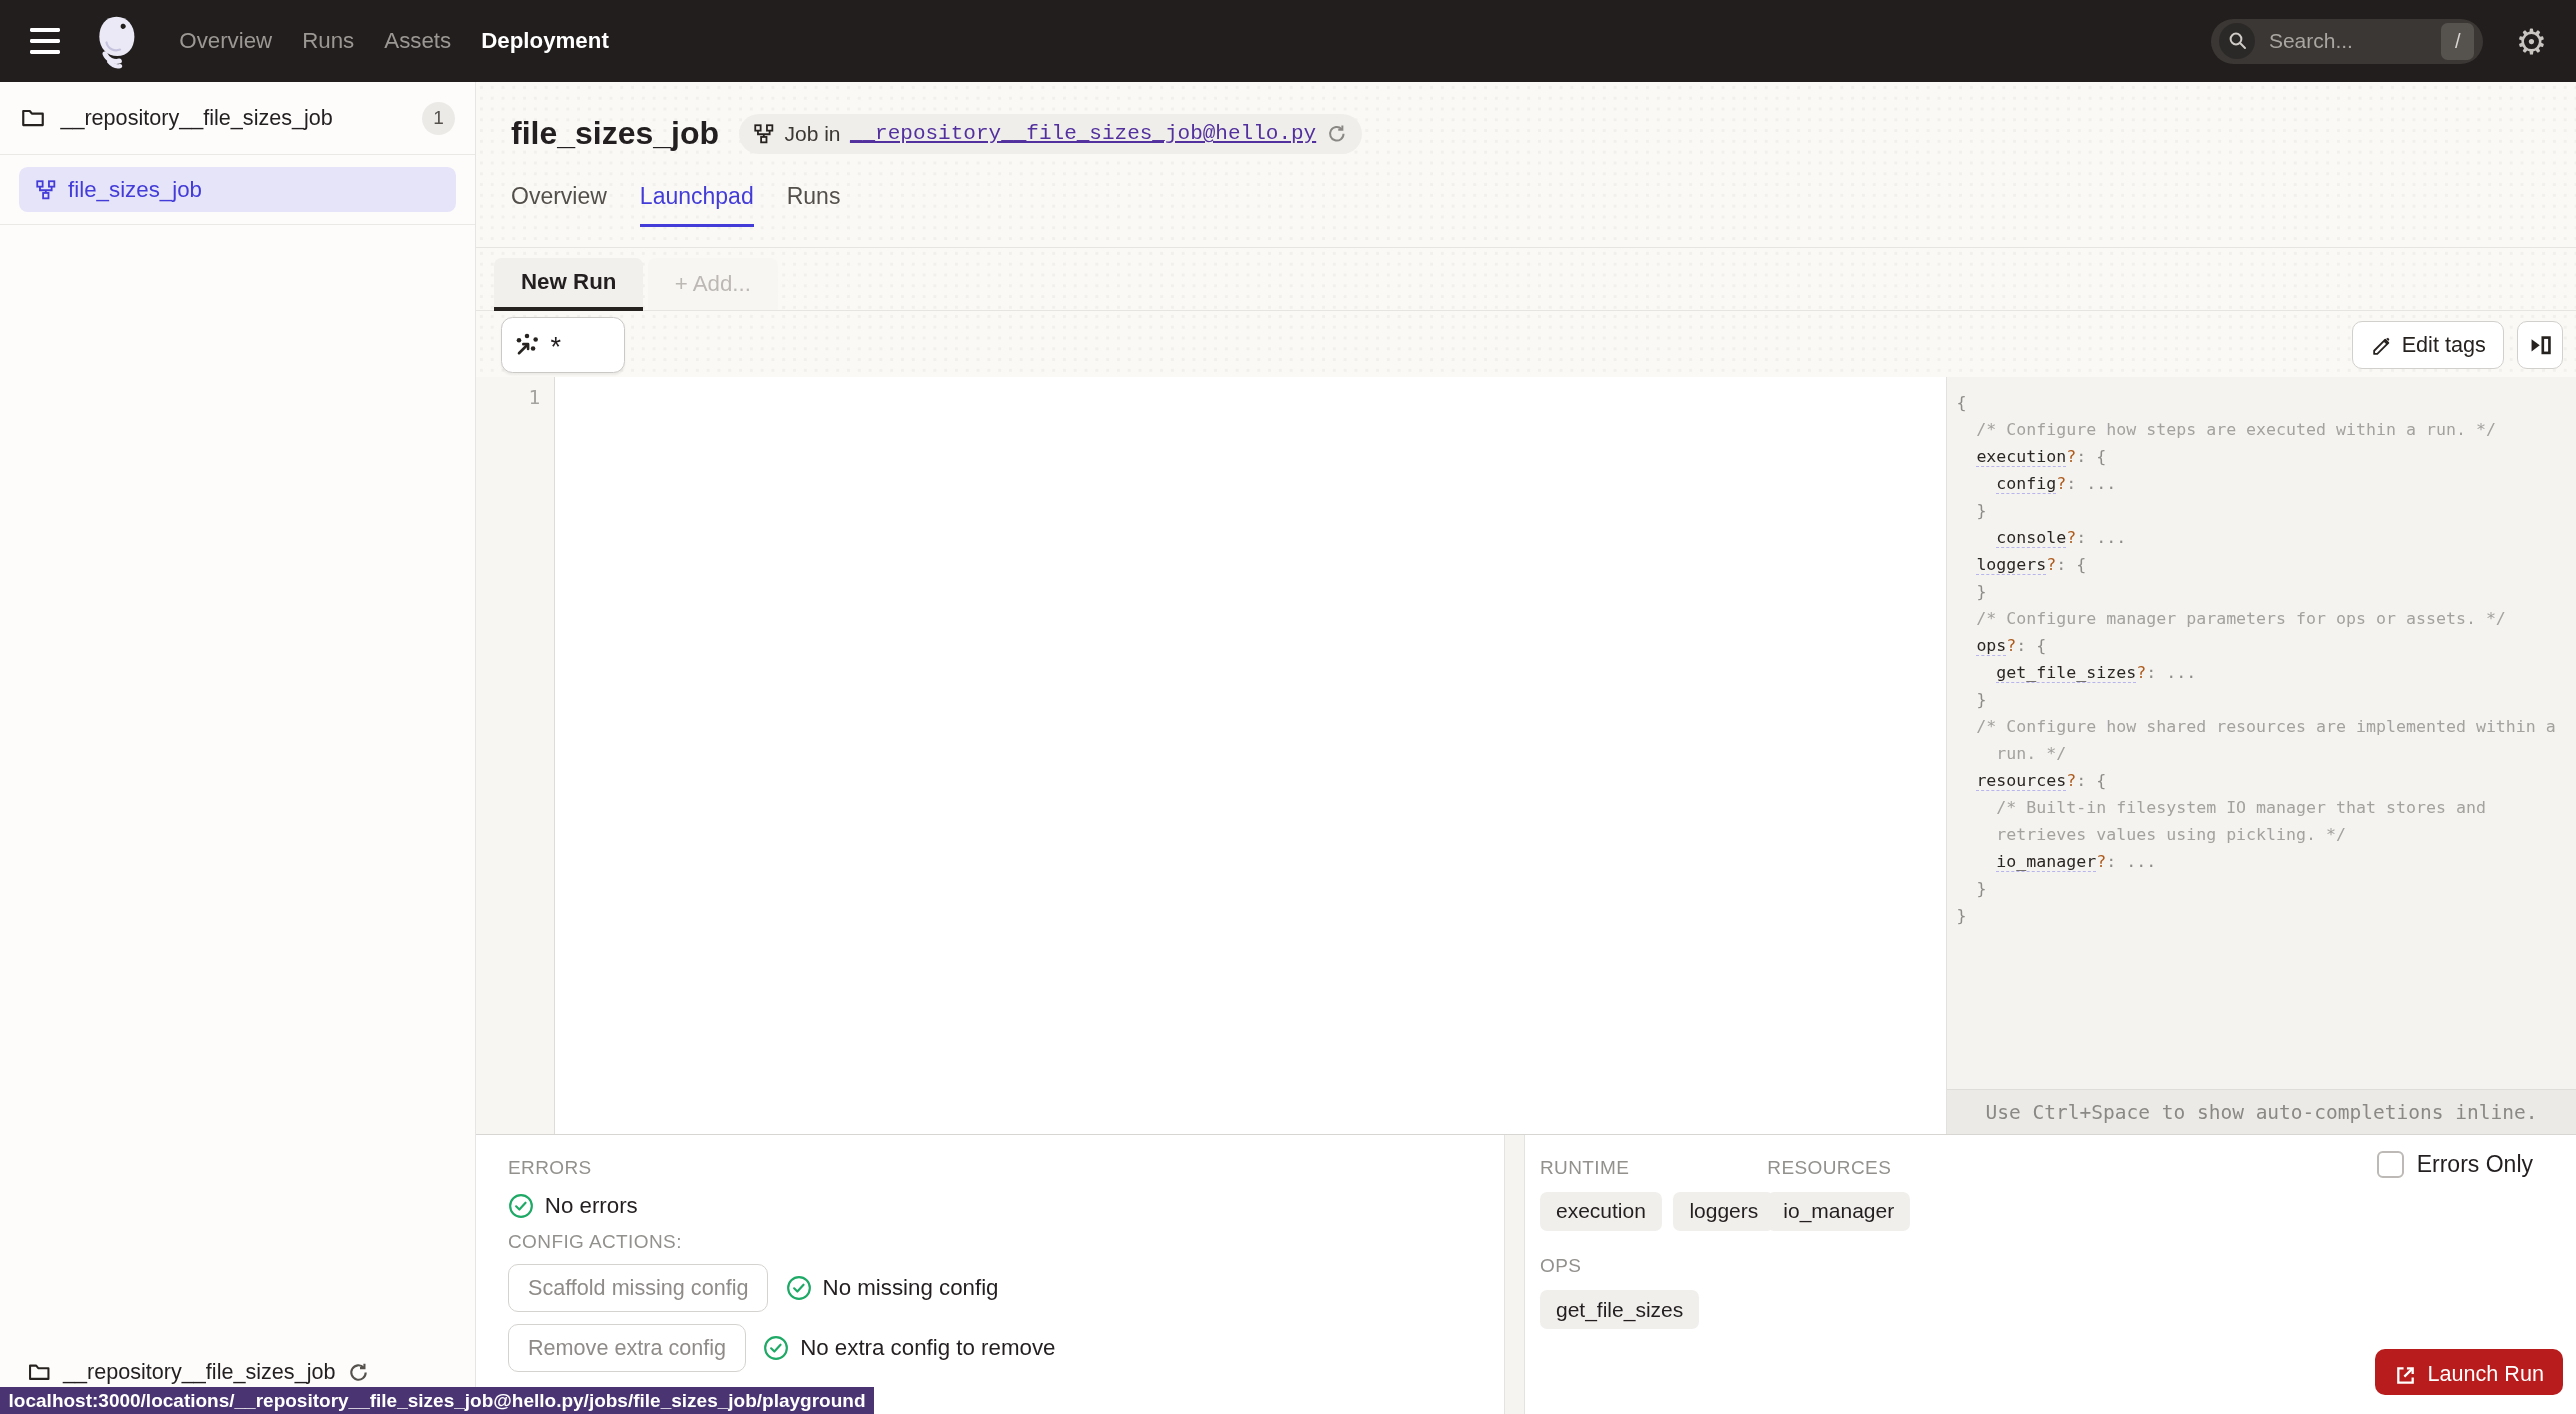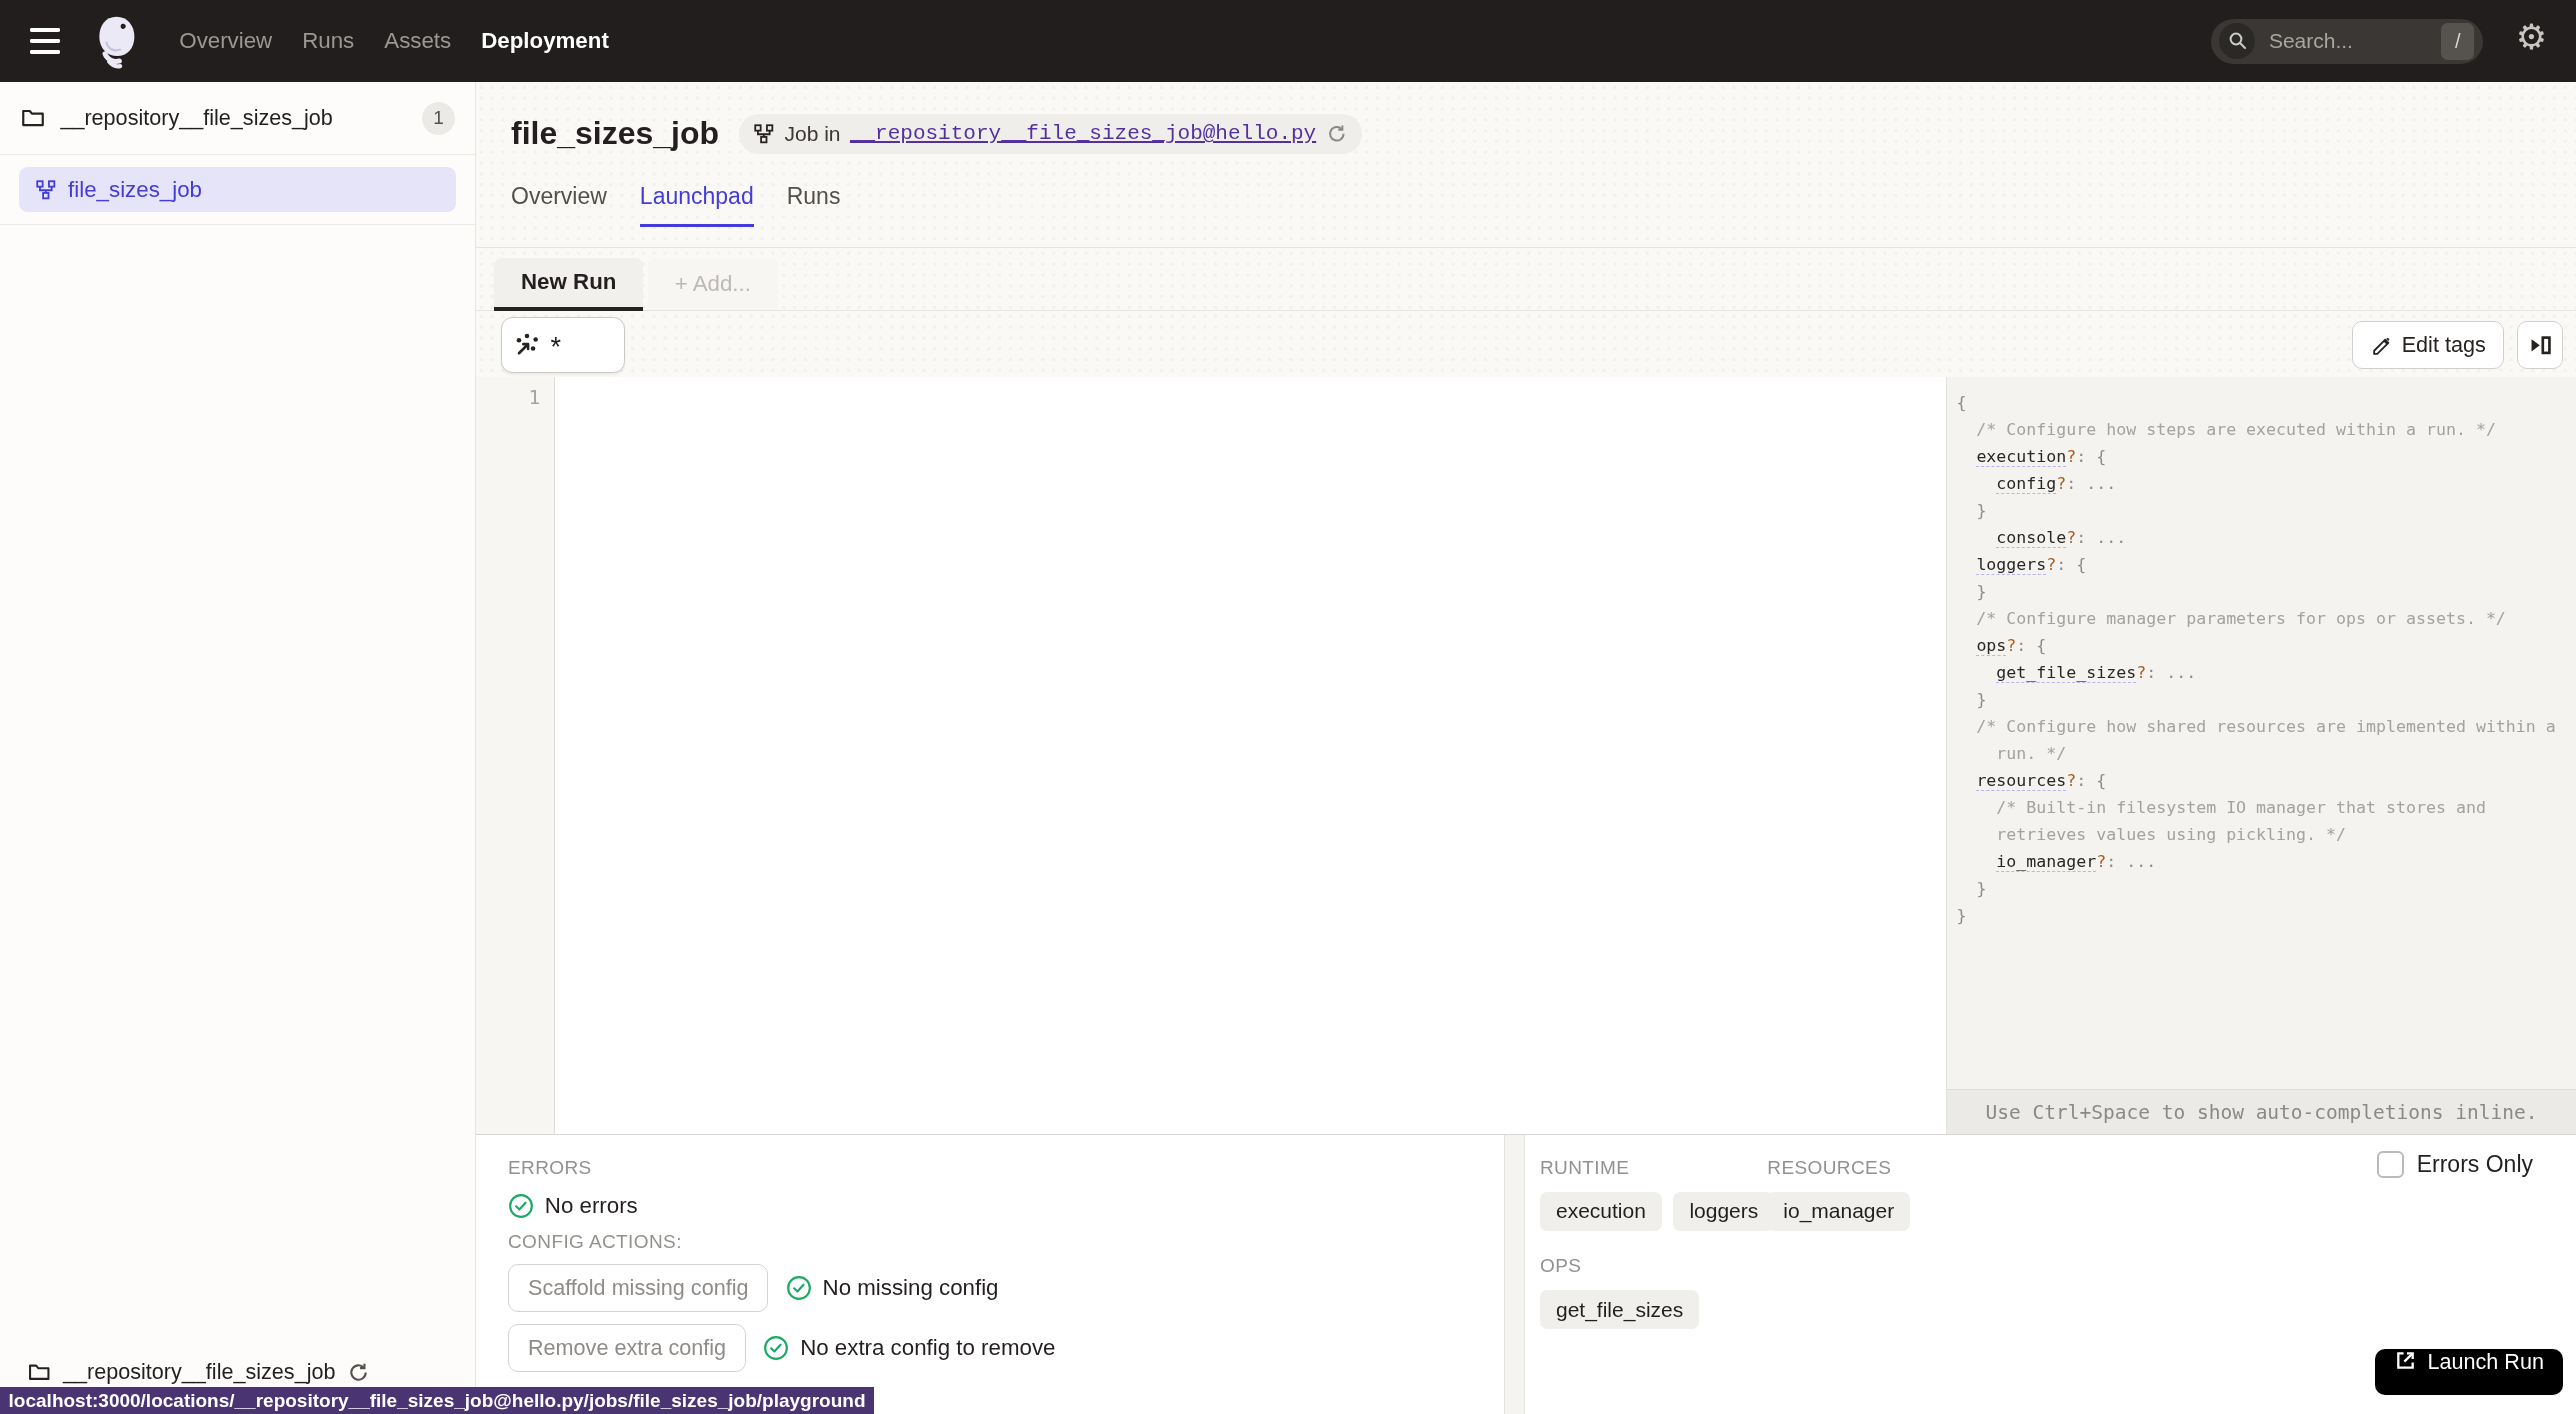--- a/index.html
+++ b/index.html
@@ -14,21 +14,21 @@
     background-size: 10.8px 10.8px;
   }
   
   .topnav { height:82px; background:var(--nav-bg); display:flex; align-items:center; padding:0 24.5px; }
   .hamburger { width:30px; display:flex; flex-direction:column; gap:6.5px; margin-left:5.8px; cursor:pointer; }
   .hamburger span { height:4.3px; background:#FFFFFF; border-radius:1.4px; }
   .logo { margin-left:30px; display:flex; align-items:center; }
   .nav-items { display:flex; gap:30px; margin-left:36px; }
   .nav-item { font-size:22.3px; color:#9B9894; cursor:pointer; }
   .nav-item.active { color:#FFFFFF; font-weight:700; }
-  .nav-right { margin-left:auto; display:flex; gap:33px; }
+  .nav-right { margin-left:auto; display:flex; align-items:center; gap:33px; }
   .search { width:272px; height:45px; background:#3A3734; border-radius:23px; display:flex; align-items:center; gap:11.5px; padding:0 8.6px; }
   .search-iconwrap { width:36px; height:36px; border-radius:50%; background:#2B2927; display:flex; align-items:center; justify-content:center; flex:none; }
   .search input { flex:1; min-width:0; background:transparent; border:0; outline:0; color:#CFCCC8; font-size:21px; font-family:inherit; }
   .search input::placeholder { color:#A9A5A1; }
   .search-slash { width:33px; height:37px; background:#56524E; color:#D8D5D2; border-radius:6.5px; display:flex; align-items:center; justify-content:center; font-size:20px; flex:none; }
   .gear { font-size:35px; color:#C9C6C2; line-height:1; cursor:pointer; margin-right:4.3px; }
 
   
   .app { display:flex; height:1332px; }
   .sidebar { width:476px; flex:none; background:#FDFCFB; border-right:0.7px solid #E7E5E2; position:relative; }
@@ -84,21 +84,21 @@
   .actions-title { margin-top:12px; }
   .action-row { display:flex; align-items:center; gap:17.3px; margin-top:11.5px; }
   .action-btn { height:48px; border:1.4px solid #D5D3D0; border-radius:10px; background:#FFFFFF; color:#8E8B88; font-size:21.6px; padding:0 19px; display:flex; align-items:center; cursor:pointer; font-family:inherit; }
   .action-status { display:flex; align-items:center; gap:10.8px; font-size:22.3px; }
   .tag-groups { display:grid; grid-template-columns:210px auto; column-gap:17.3px; row-gap:24.5px; }
   .tag-group .pills { display:flex; gap:11.5px; margin-top:13px; }
   .tag-group.span2 { grid-column:1 / span 2; }
   .pill { height:39px; background:#F1EFEC; border-radius:7.2px; display:flex; align-items:center; padding:0 16px; font-size:21px; cursor:pointer; }
   .errors-only { position:absolute; top:16px; right:43px; display:flex; align-items:center; gap:13px; font-size:23px; cursor:pointer; }
   .checkbox { width:27px; height:27px; border:2.9px solid #BCB9B6; border-radius:5.8px; background:#FFFFFF; }
-  .launch-btn { position:absolute; right:13px; bottom:19px; height:46px; background:#000000; color:#FFFFFF; border:0; border-radius:10px; display:flex; align-items:flex-start; gap:10.8px; padding:0 19px; font-size:21.6px; cursor:pointer; font-family:inherit; }
+  .launch-btn { position:absolute; right:13px; bottom:19px; height:46px; background:#b91c1c; color:#FFFFFF; border:0; border-radius:10px; display:flex; align-items:flex-end; gap:10.8px; padding:8px 19px; font-size:21.6px; cursor:pointer; font-family:inherit; }
 
   .url-tooltip { position:absolute; left:0; bottom:0; height:27px; background:var(--tooltip-bg); color:#FFFFFF; display:flex; align-items:center; padding:0 8.6px; font-size:19px; font-weight:700; white-space:nowrap; z-index:20; }
 
   svg { display:block; }
 </style>
 </head>
 <body>
 
 <div class="topnav">
   <div class="hamburger">

